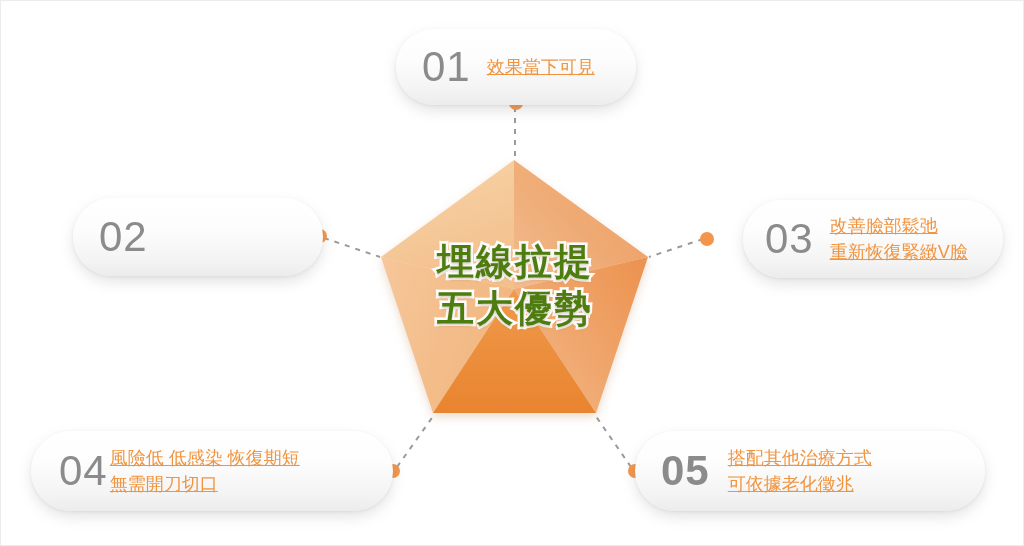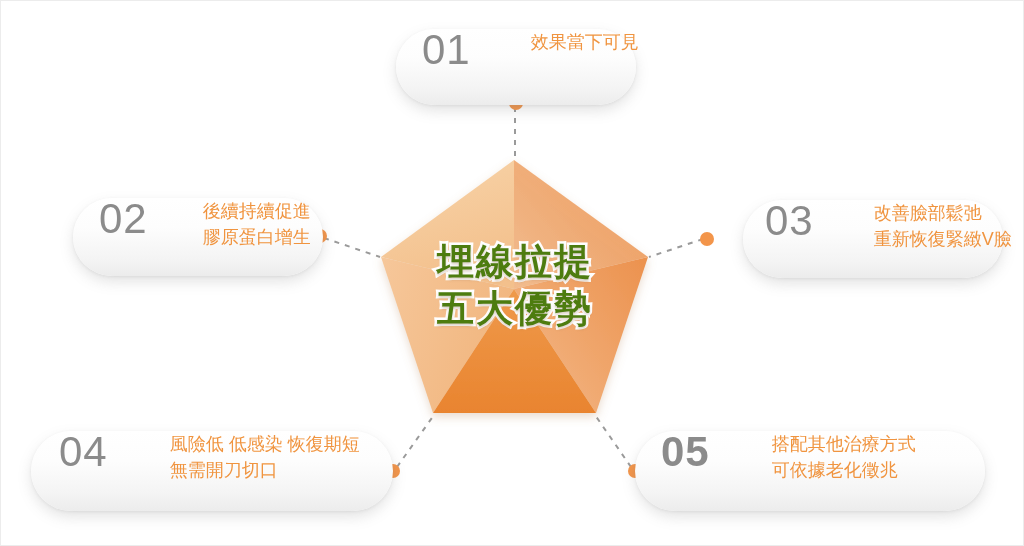--- a/index.html
+++ b/index.html
@@ -32,57 +32,57 @@
     position: absolute;
     left: 0; top: 0;
     width: 1024px;
     height: 546px;
   }
 
   
   .pill {
     position: absolute;
     display: flex;
+    align-items: center;
     border-radius: 999px;
     background: linear-gradient(to bottom, #ffffff 0%, #fdfdfd 38%, #f4f4f4 78%, #ececec 100%);
     box-shadow: 0 6px 14px rgba(120,120,120,0.20),
                 0 1px 3px rgba(120,120,120,0.12);
     box-sizing: border-box;
-    gap: 44px;
   }
   .pill-num {
     font-size: 42px;
     font-weight: 300;
     color: #8b8b8b;
     letter-spacing: 1px;
     line-height: 1;
     flex: 0 0 auto;
     font-family: "Liberation Sans", "DejaVu Sans", sans-serif;
   }
   .pill-text {
     color: #f0943f;
     font-size: 18px;
     line-height: 1.45;
     font-family: "Liberation Sans", "DejaVu Sans", sans-serif;
     white-space: nowrap;
   }
-  .pill-text .line { display: block; }
+  .pill-text .line { display: block; text-decoration: underline; }
 
   
   #pill-01 { left: 395px; top: 28px;  width: 240px; height: 76px; padding: 0 22px 0 26px; }
   #pill-01 .pill-num { margin-right: 16px; }
 
   #pill-02 { left: 72px;  top: 197px; width: 250px; height: 78px; padding: 0 18px 0 26px; }
   #pill-02 .pill-num { margin-right: 11px; }
 
   #pill-03 { left: 742px; top: 199px; width: 260px; height: 78px; padding: 0 18px 0 22px; }
   #pill-03 .pill-num { margin-right: 16px; }
 
   #pill-04 { left: 30px;  top: 430px; width: 362px; height: 80px; padding: 0 18px 0 28px; }
-  #pill-04 .pill-num { margin-right: 18px; }
+  #pill-04 .pill-num { margin-right: 2px; }
 
   #pill-05 { left: 634px; top: 430px; width: 350px; height: 80px; padding: 0 18px 0 26px; }
   #pill-05 .pill-num { margin-right: 18px; font-weight: bold; }
 
   
   #center-title {
     position: absolute;
     left: 390px;
     top: 238px;
     width: 248px;
@@ -165,24 +165,20 @@
 
   <div class="pill" id="pill-01">
     <span class="pill-num">01</span>
     <span class="pill-text">
       <span class="line">效果當下可見</span>
     </span>
   </div>
 
   <div class="pill" id="pill-02">
     <span class="pill-num">02</span>
-    <span class="pill-text">
-      <span class="line">後續持續促進</span>
-      <span class="line">膠原蛋白增生</span>
-    </span>
   </div>
 
   <div class="pill" id="pill-03">
     <span class="pill-num">03</span>
     <span class="pill-text">
       <span class="line">改善臉部鬆弛</span>
       <span class="line">重新恢復緊緻V臉</span>
     </span>
   </div>
 

